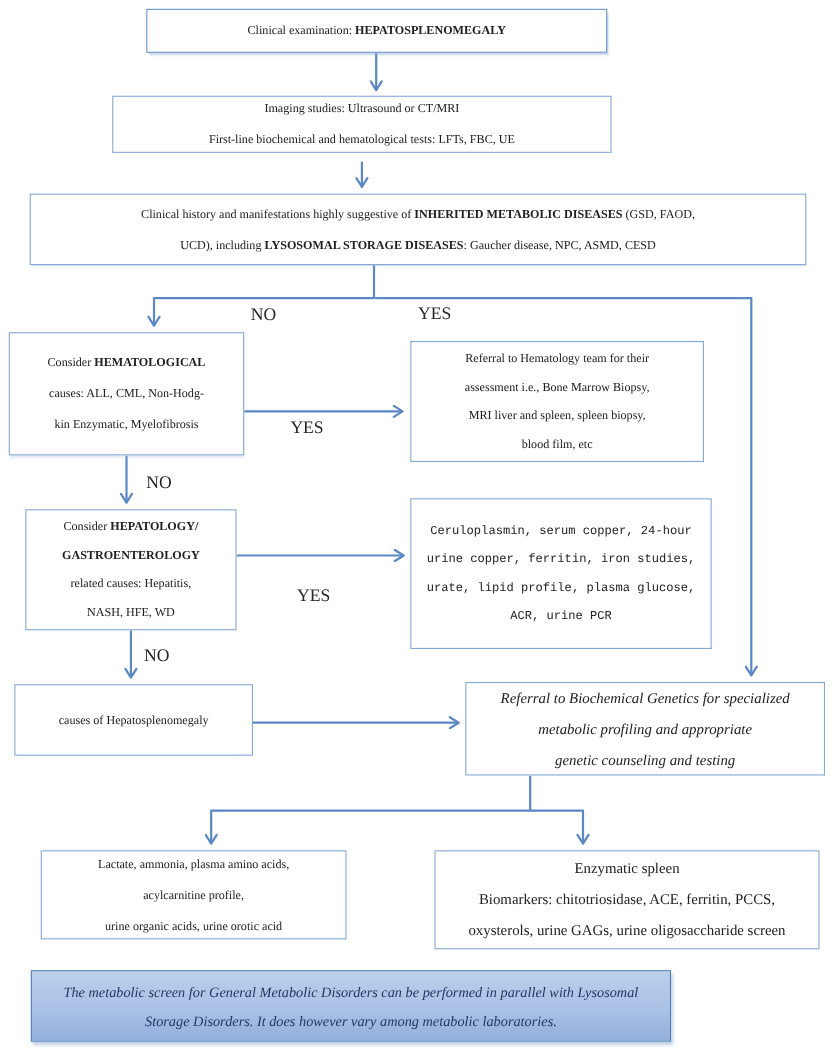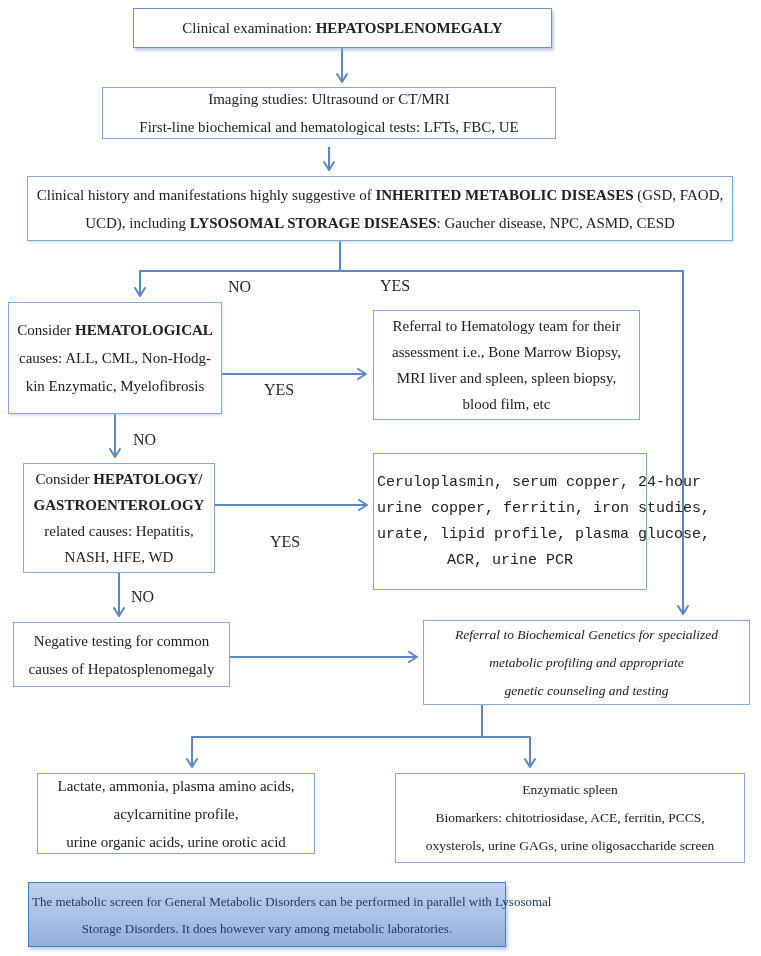--- a/index.html
+++ b/index.html
@@ -20,41 +20,42 @@
   }
   .box{
     position:absolute;
     box-sizing:border-box;
     border:1px solid #85a9d4;
     background:#ffffff;
     display:flex;
     flex-direction:column;
     justify-content:center;
     text-align:center;
-    font-size:15px;
+    font-size:11px;
     line-height:28px;
     padding:0 3px;
   }
   .box .ln{white-space:nowrap;}
   .b1{left:133px;top:8px;width:419px;height:40px;border-color:#6b94c8;
       box-shadow:2px 3px 2px rgba(150,175,210,.55);}
   .b2{left:102px;top:87px;width:454px;height:52px;}
   .b3{left:27px;top:176px;width:706px;height:65px;box-shadow:1px 2px 2px rgba(170,190,220,.4);}
   .b4{left:8px;top:302px;width:214px;height:112px;box-shadow:1px 2px 2px rgba(170,190,220,.4);}
   .b5r{left:373px;top:310px;width:267px;height:110px;line-height:26px;}
   .b5{left:23px;top:463px;width:192px;height:110px;line-height:26px;}
   .b6{left:373px;top:453px;width:274px;height:137px;line-height:26px;font-family:Liberation Mono, monospace;}
   .b7{left:13px;top:622px;width:217px;height:65px;}
   .b8{left:423px;top:620px;width:327px;height:85px;font-size:13.5px;font-style:italic;}
   .b9{left:37px;top:773px;width:278px;height:81px;}
   .b10{left:395px;top:773px;width:350px;height:90px;font-size:13.5px;}
   .note{
-    left:28px;top:882px;width:478px;height:65px;
+    left:28px;top:882px;width:582px;height:65px;
     border:1.5px solid #4a7cb8;
     background:linear-gradient(to bottom,#bcd0ec 0%,#a9c1e5 55%,#93afdb 100%);
+    font-style:italic;
     font-size:13px;
     color:#1f3864;
     line-height:27px;
     box-shadow:2px 3px 3px rgba(130,160,205,.5);
   }
   .lbl{
     position:absolute;
     font-size:16px;
     color:#262626;
     white-space:nowrap;
@@ -136,21 +137,20 @@
   <span class="lbl l-hepa-no">NO</span>
 
   <div class="box b6">
     <div class="ln">Ceruloplasmin, serum copper, 24-hour</div>
     <div class="ln">urine copper, ferritin, iron studies,</div>
     <div class="ln">urate, lipid profile, plasma glucose,</div>
     <div class="ln">ACR, urine PCR</div>
   </div>
 
   <div class="box b7">
-    <div class="ln">Negative testing for common</div>
     <div class="ln">causes of Hepatosplenomegaly</div>
   </div>
 
   <div class="box b8">
     <div class="ln">Referral to Biochemical Genetics for specialized</div>
     <div class="ln">metabolic profiling and appropriate</div>
     <div class="ln">genetic counseling and testing</div>
   </div>
 
   <div class="box b9">

